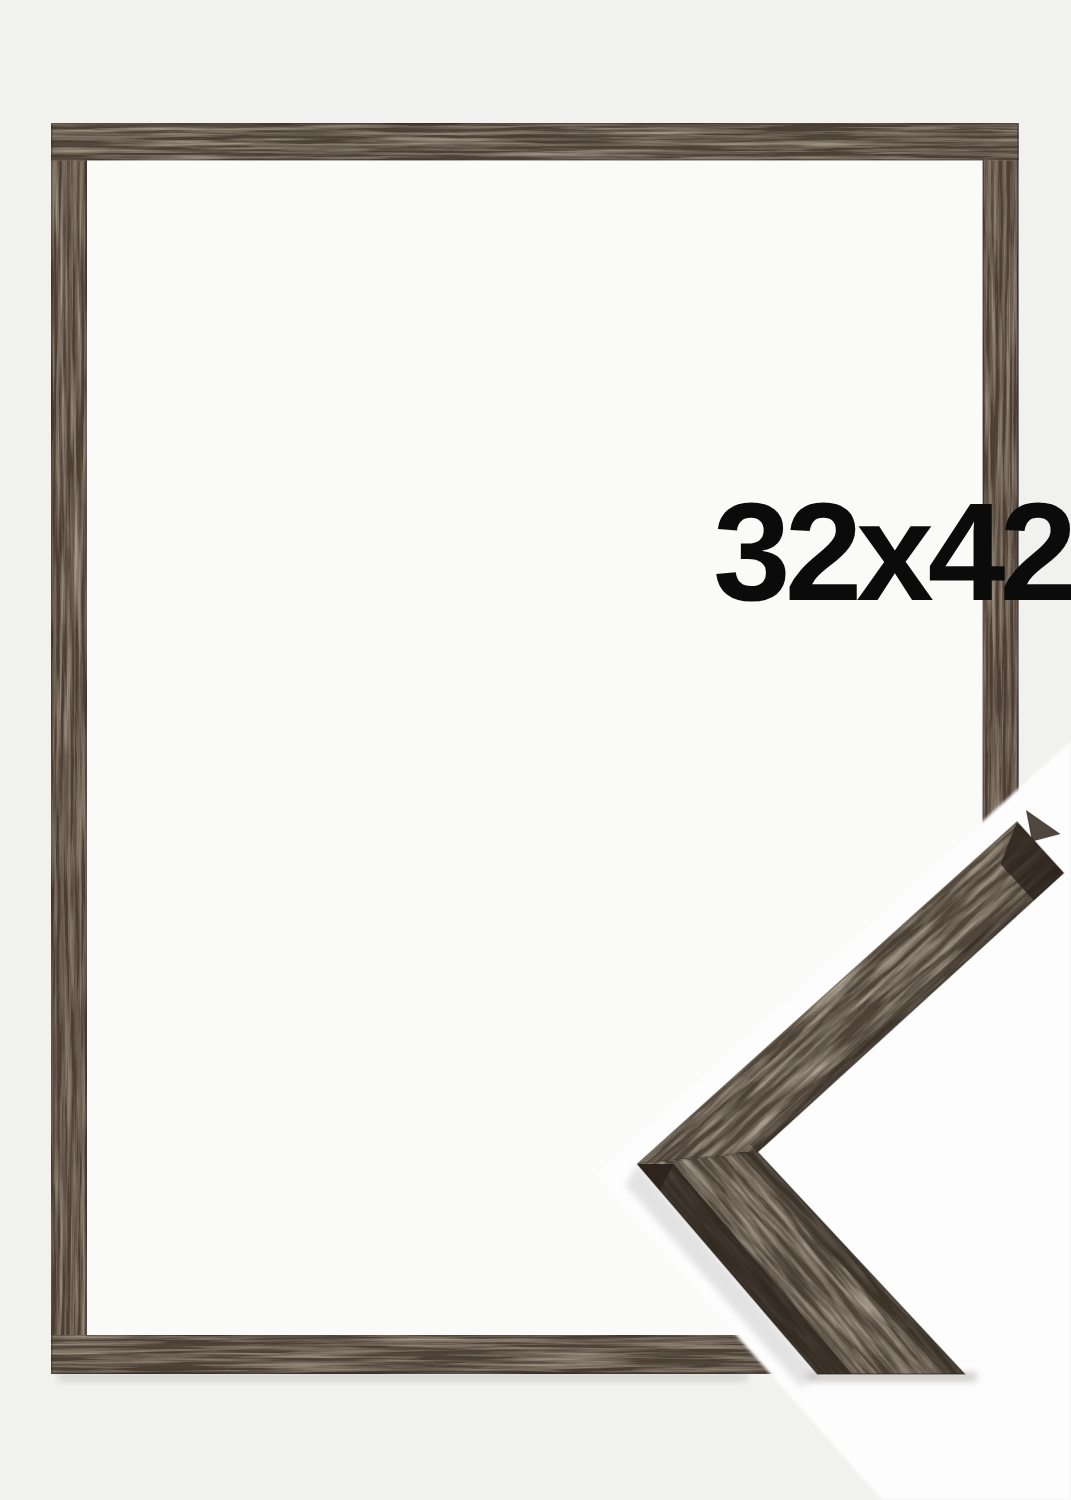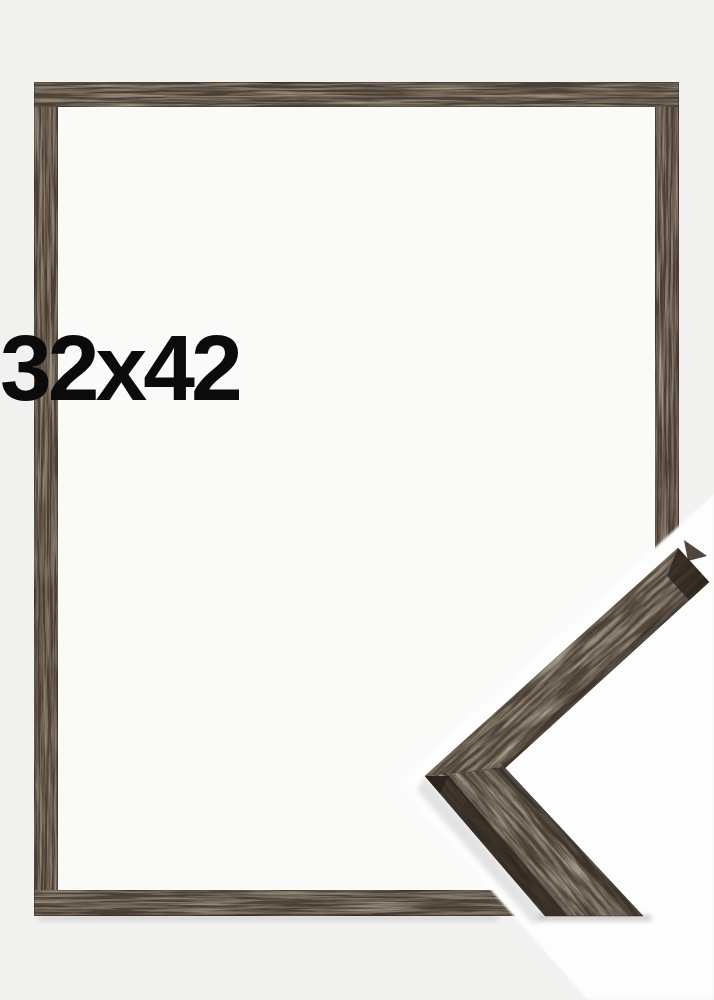--- a/index.html
+++ b/index.html
@@ -22,21 +22,21 @@
     top: 0;
     width: 714px;
     height: 1000px;
     display: block;
   }
   .size-label {
     position: absolute;
     left: 0;
     top: 320px;
     width: 714px;
-    text-align: left;
+    text-align: right;
     font-weight: 700;
     font-size: 93px;
     line-height: 96px;
     letter-spacing: -4px;
     color: var(--c-label, #0b0b0b);
     user-select: none;
   }
 </style>
 </head>
 <body>

